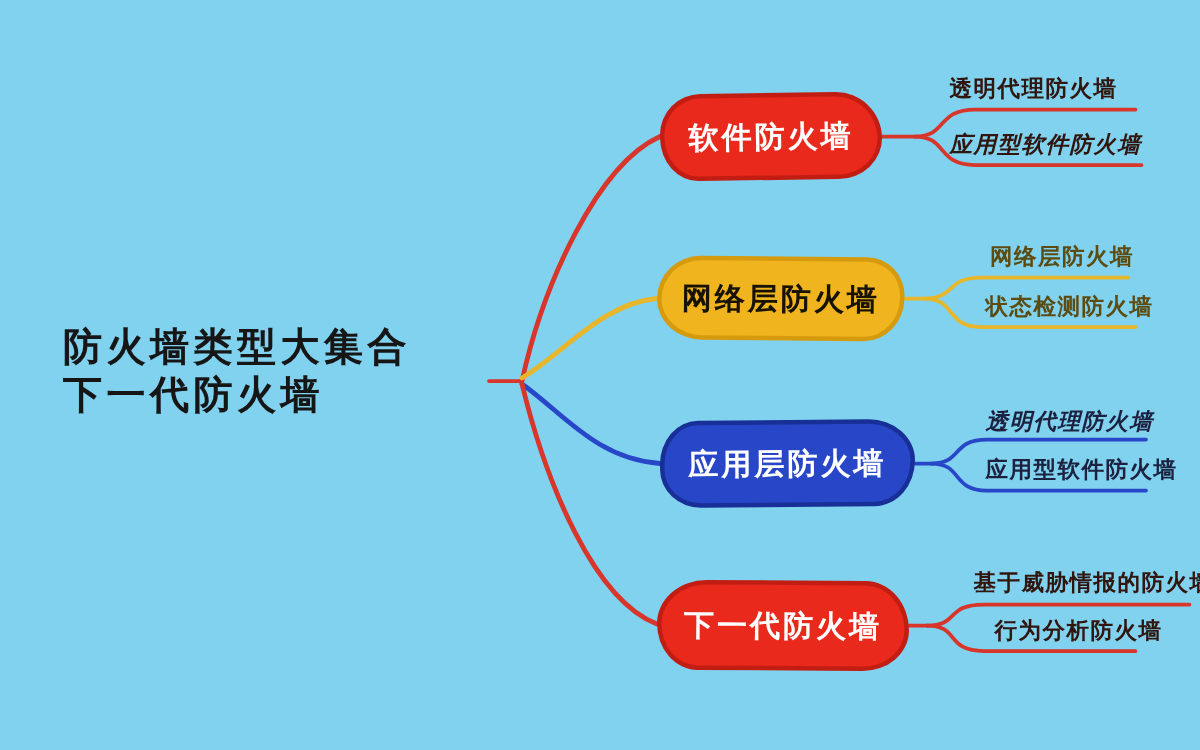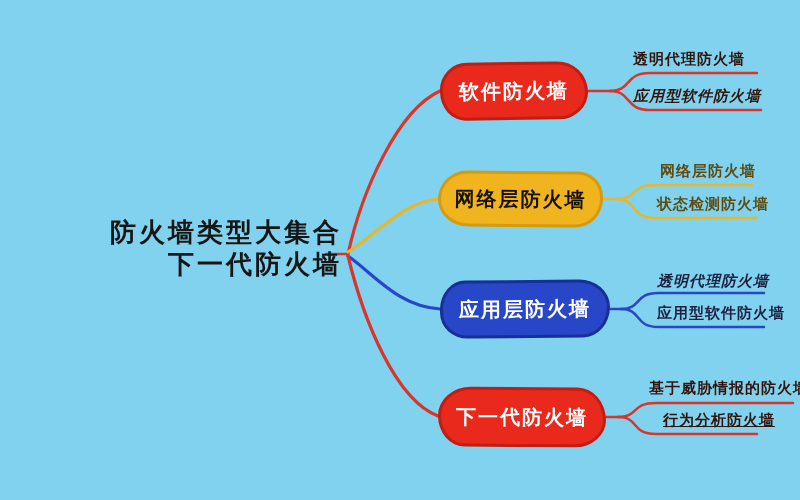--- a/index.html
+++ b/index.html
@@ -5,21 +5,21 @@
   html,body { margin:0; padding:0; }
   #stage {
     position:relative; width:800px; height:500px; overflow:hidden;
     background:#80d2ee;
     font-family:"DejaVu Sans","Liberation Sans",sans-serif;
   }
   #connectors { position:absolute; left:0; top:0; width:800px; height:500px; }
 
   .central-topic {
     position:absolute; left:42px; top:216px; width:300px;
-    text-align:right; color:#161616; font-weight:700;
+    text-align:left; color:#161616; font-weight:700;
     font-size:26px; line-height:32px; letter-spacing:3px;
   }
 
   .node {
     position:absolute; display:flex; align-items:center; justify-content:center;
     font-weight:700; letter-spacing:2px; box-sizing:border-box;
   }
   .node-1 {
     left:440px; top:62px; width:148px; height:58px;
     background:#e8291c; border:3px solid #c21d12; color:#ffffff;
@@ -53,21 +53,21 @@
   .child-gold { color:#5c4c12; }
   .child-blue { color:#1c2140; }
 
   .c-b1-1 { left:633px; top:50px; }
   .c-b1-2 { left:633px; top:87px;font-style:italic; }
   .c-b2-1 { left:660px; top:162px; }
   .c-b2-2 { left:657px; top:195px; }
   .c-b3-1 { left:657px; top:272px;font-style:italic; }
   .c-b3-2 { left:657px; top:304px; }
   .c-b4-1 { left:649px; top:379px; }
-  .c-b4-2 { left:663px; top:411px;text-decoration:underline; }
+  .c-b4-2 { left:663px; top:411px; }
 </style>
 </head>
 <body>
 
 <div id="stage">
 
   <svg id="connectors" viewBox="0 0 800 500" xmlns="http://www.w3.org/2000/svg">
 
     <path d="M326 254 L348 254" stroke="#d8352b" stroke-width="2.5" fill="none" stroke-linecap="round"></path>
 

